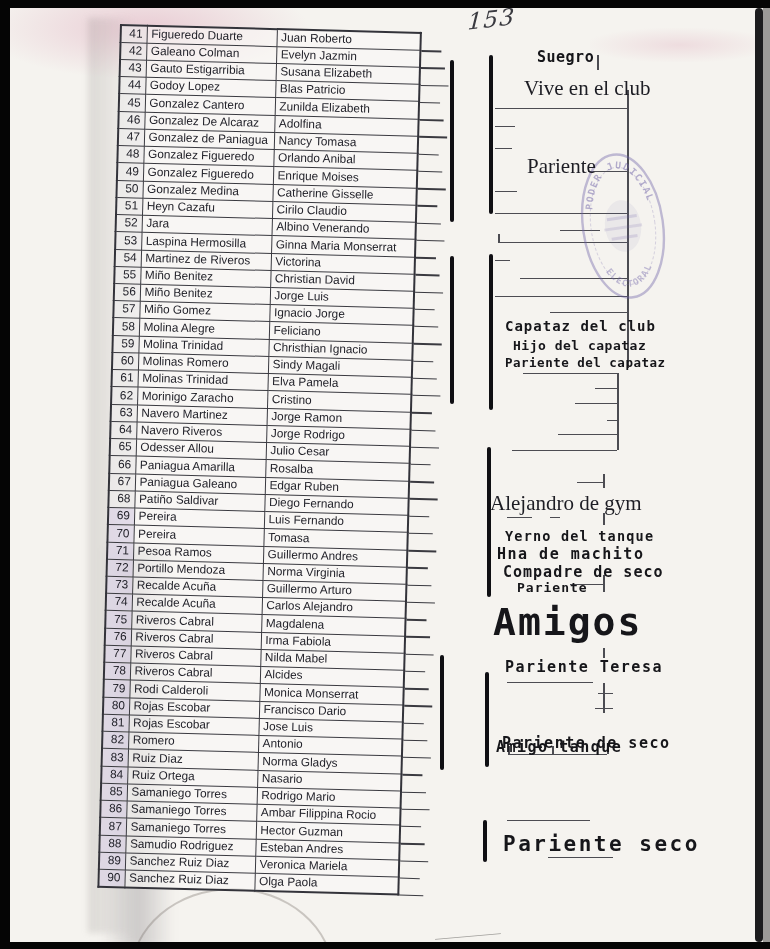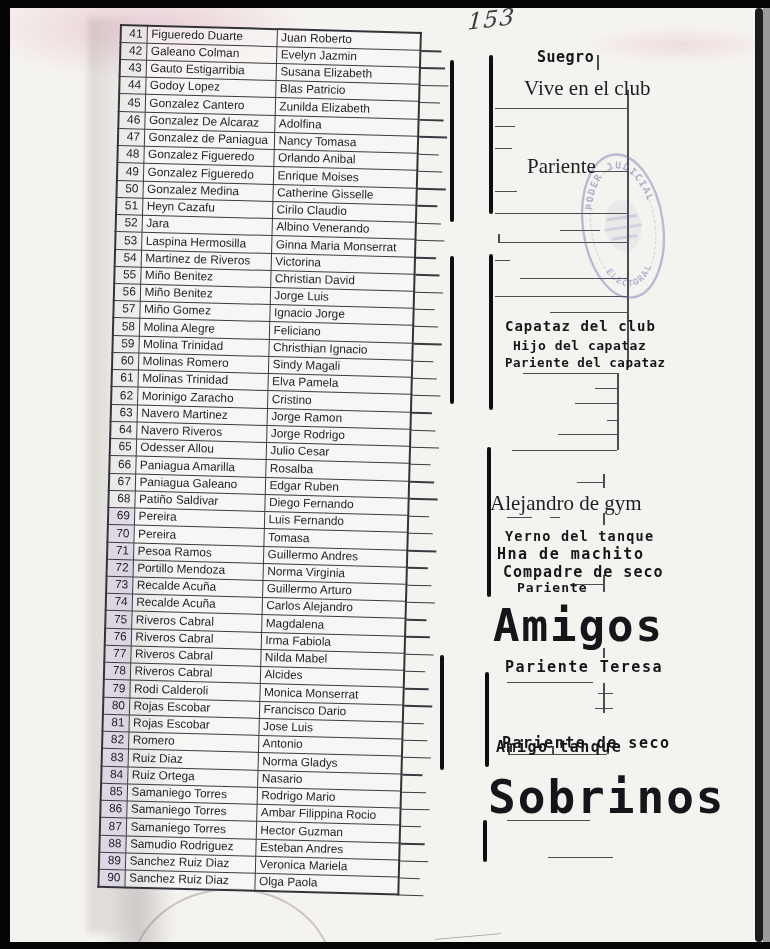--- a/index.html
+++ b/index.html
@@ -428,26 +428,26 @@
     <div class="ann sf" style="left:514px;top:68px;font-size:21px;">Vive en el club</div>
     <div class="ann sf" style="left:517px;top:146px;font-size:21px;">Pariente</div>
     <div class="ann tw" style="left:495px;top:310px;font-size:14px;letter-spacing:1px;">Capataz del club</div>
     <div class="ann tw" style="left:503px;top:330px;font-size:13px;letter-spacing:.5px;">Hijo del capataz</div>
     <div class="ann tw" style="left:495px;top:347px;font-size:12.5px;letter-spacing:.5px;">Pariente del capataz</div>
     <div class="ann sf" style="left:480px;top:483px;font-size:21px;">Alejandro de gym</div>
     <div class="ann tw" style="left:495px;top:520px;font-size:13.5px;letter-spacing:1.2px;">Yerno del tanque</div>
     <div class="ann tw" style="left:487px;top:537px;font-size:15px;letter-spacing:1.5px;text-align:center;">Hna de machito</div>
     <div class="ann tw" style="left:493px;top:555px;font-size:15px;letter-spacing:1px;">Compadre de seco</div>
     <div class="ann tw" style="left:507px;top:572px;font-size:13px;letter-spacing:1px;">Pariente</div>
-    <div class="ann tw" style="left:483px;top:592px;font-size:44px;letter-spacing:2px;">Amigos</div>
+    <div class="ann tw" style="left:483px;top:592px;font-size:38px;letter-spacing:2px;">Amigos</div>
     <div class="ann tw" style="left:495px;top:650px;font-size:15px;letter-spacing:1.5px;">Pariente Teresa</div>
     <div class="ann tw" style="left:486px;top:730px;font-size:15px;letter-spacing:1.5px;">Amigo tanque</div>
     <div class="slice" style="left:484px;top:723px;width:142px;height:3px;"></div>
     <div class="ann tw" style="left:492px;top:726px;font-size:15px;letter-spacing:1.5px;">Pariente de seco</div>
-    <div class="ann tw" style="left:478px;top:762px;font-size:46px;letter-spacing:2px;">Sobrinos</div>
+    <div class="ann tw" style="left:493px;top:824px;font-size:21px;letter-spacing:2.5px;">Pariente seco</div>
 
     <svg class="stamp" width="170" height="212" viewBox="0 0 170 212">
       <ellipse cx="85" cy="106" rx="40" ry="72" fill="none" stroke="#6c60a6" stroke-width="2.4" opacity=".5"></ellipse>
       <ellipse cx="85" cy="106" rx="32" ry="59" fill="none" stroke="#6c60a6" stroke-width="1" stroke-dasharray="3 2" opacity=".3"></ellipse>
       <ellipse cx="85" cy="106" rx="18" ry="26" fill="#6c60a6" opacity=".10"></ellipse>
       <defs>
         <path id="arcTop" d="M 55 106 A 30 58 0 0 1 115 106"></path>
         <path id="arcBot" d="M 52 106 A 33 61 0 0 0 118 106"></path>
       </defs>
       <text font-family="DejaVu Sans Mono, monospace" font-size="9.5" font-weight="bold" fill="#6c60a6" opacity=".6" letter-spacing="1.5">

